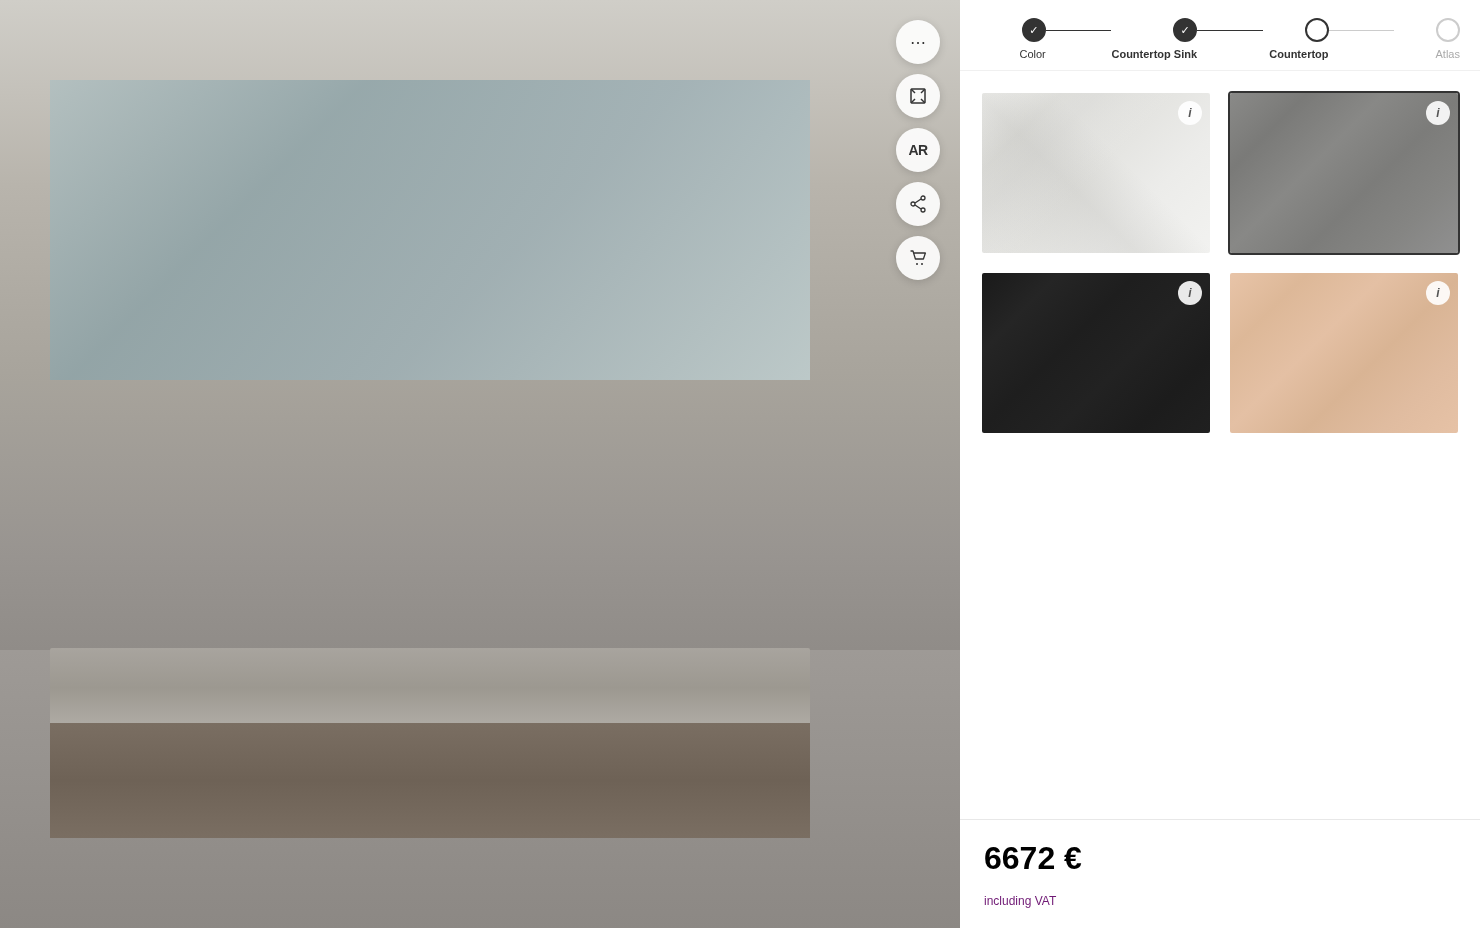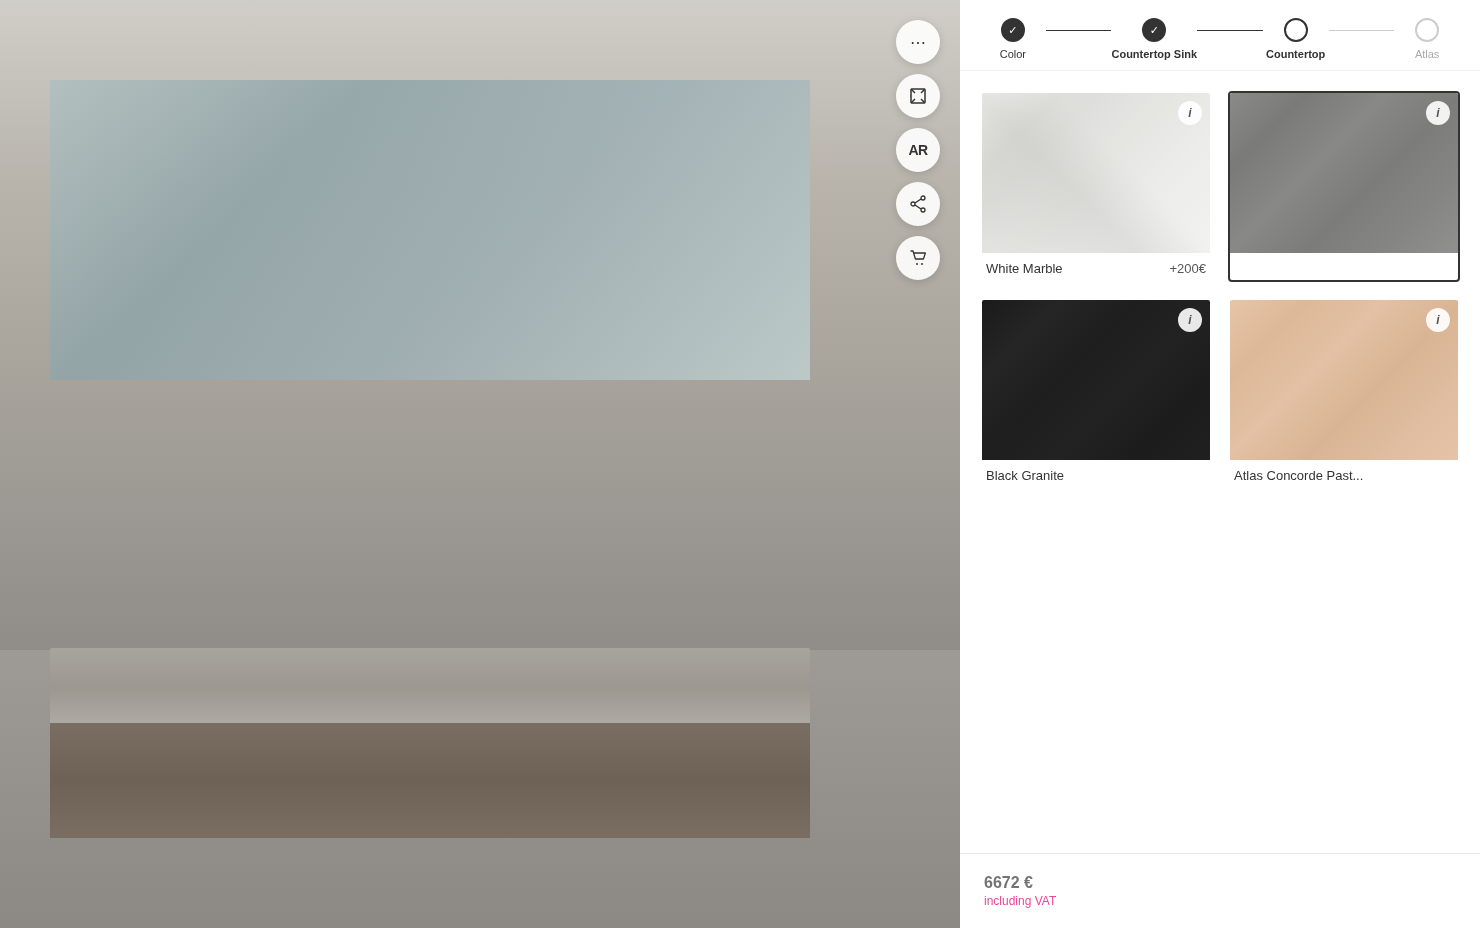--- a/index.html
+++ b/index.html
@@ -103,21 +103,21 @@
       align-items: center;
       justify-content: center;
       padding: 18px 20px 10px;
       border-bottom: 1px solid #f0f0f0;
       gap: 0;
     }
 
     .step {
       display: flex;
       flex-direction: column;
-      align-items: center;
+      align-items: flex-end;
       position: relative;
       flex: 1;
     }
 
     .step-connector {
       flex: 1;
       height: 1px;
       background: #333;
       margin-bottom: 18px;
     }
@@ -264,29 +264,29 @@
       padding: 20px 24px;
       display: flex;
       align-items: center;
       justify-content: space-between;
       background: #fff;
     }
 
     .price-section {}
 
     .price-value {
-      font-size: 16px;
+      font-size: 32px;
       font-weight: 600;
-      color: #737373;
+      color: #000000;
     }
 
     .price-vat {
       font-size: 12px;
-      color: #ec4899;
-      margin-top: 2px;
+      color: #701a75;
+      margin-top: 17px;
     }
 
     .continue-btn {
       background: #1a1a1a;
       color: white;
       border: none;
       border-radius: 30px;
       padding: 16px 48px;
       font-size: 14px;
       font-weight: 600;
@@ -372,44 +372,32 @@
     <div class="step">
       <div class="step-circle inactive"></div>
       <span class="step-label inactive">Atlas</span>
     </div>
   </div>
 
   <div class="options-grid">
   <div class="option-card">
         <div class="option-swatch swatch-white-marble"></div>
         <button class="info-btn">i</button>
-        <div class="option-label-row">
-          <span class="option-name">White Marble</span>
-          <span class="option-price">+200€</span>
-        </div>
       </div>
       <div class="option-card selected">
         <div class="option-swatch swatch-atlas-concorde"></div>
         <button class="info-btn">i</button>
       </div>
       <div class="option-card">
         <div class="option-swatch swatch-black-granite"></div>
         <button class="info-btn">i</button>
-        <div class="option-label-row">
-          <span class="option-name">Black Granite</span>
-          <span class="option-price"></span>
-        </div>
       </div>
       <div class="option-card">
         <div class="option-swatch swatch-atlas-paste"></div>
         <button class="info-btn">i</button>
-        <div class="option-label-row">
-          <span class="option-name">Atlas Concorde Past...</span>
-          <span class="option-price"></span>
-        </div>
       </div>
     </div>
 
   <div class="bottom-bar">
     <div class="price-section">
       <div class="price-value">6672 €</div>
       <div class="price-vat">including VAT</div>
     </div>
   </div>
 </div>

